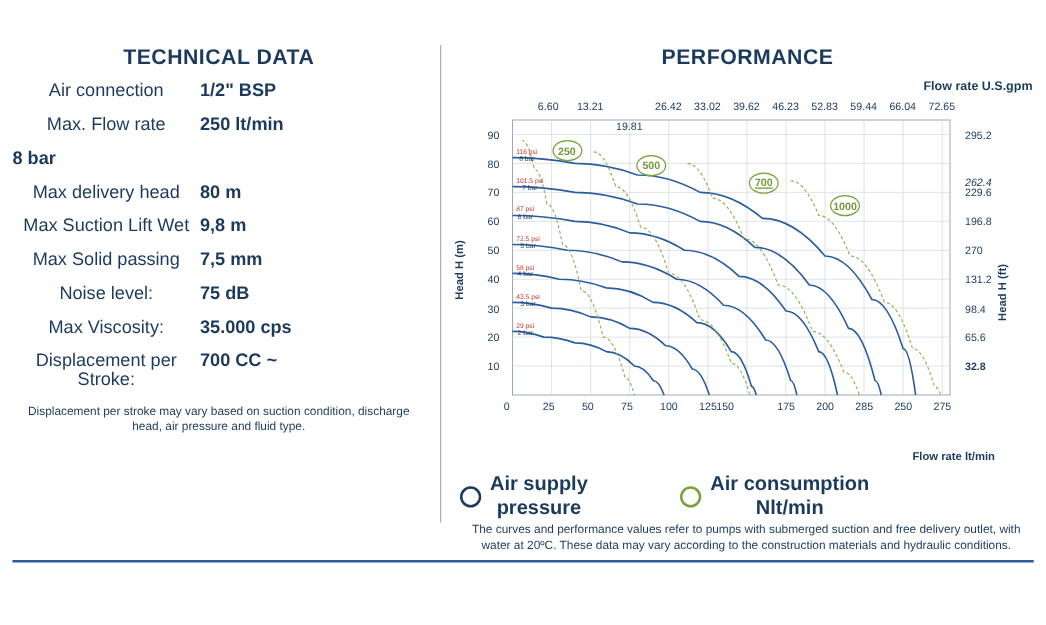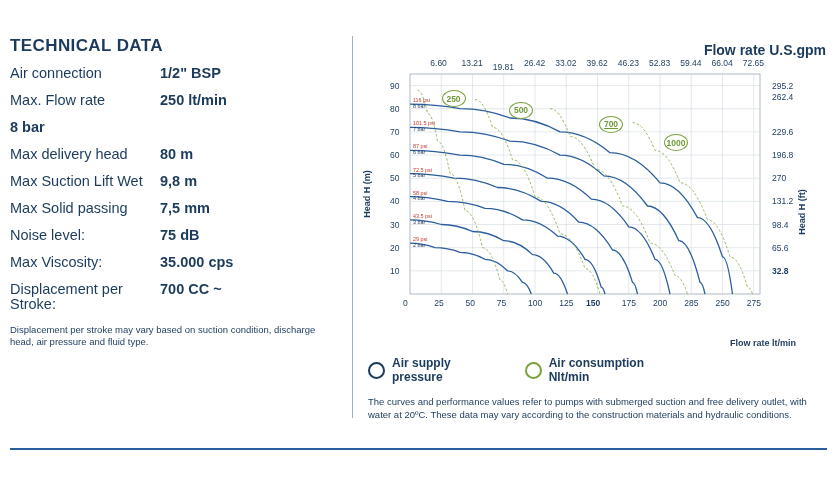--- a/index.html
+++ b/index.html
@@ -3,21 +3,21 @@
 <meta charset="utf-8">
 <style>
   html,body{margin:0;padding:0;}
   body{
     width:837px;height:500px;
     background:#ffffff;
     font-family:"Liberation Sans", sans-serif;
     color:#1b3a5c;
     overflow:hidden;
   }
-  .page{position:relative;width:669px;height:500px;}
+  .page{position:relative;width:669px;height:500px;text-align:center;}
 
   
   .left{position:absolute;left:10px;top:36px;width:330px;}
   .panel-title{
     font-size:17px;font-weight:bold;letter-spacing:.4px;
     color:#1b3a5c;margin-bottom:10px;
   }
   .spec-row{
     display:flex;align-items:baseline;
     font-size:14.5px;line-height:1;
@@ -40,21 +40,21 @@
 
   
   .vdiv{position:absolute;left:352px;top:36px;width:1px;height:382px;background:#9fb3c6;}
   .hdiv{position:absolute;left:10px;top:448px;width:817px;height:2px;background:#2b5d9e;}
 
   
   .right{position:absolute;left:368px;top:36px;width:460px;}
   .chart-wrap{position:relative;width:460px;height:300px;margin-top:8px;}
 
   .top-axis-title{
-    position:absolute;right:2px;top:-2px;font-size:14px;font-weight:bold;color:#1b3a5c;
+    position:absolute;right:2px;top:-2px;font-size:10px;font-weight:bold;color:#1b3a5c;
   }
   .bottom-axis-title{
     position:absolute;right:32px;bottom:-4px;font-size:9px;font-weight:bold;color:#1b3a5c;
   }
   .ylabel-left{
     position:absolute;left:-6px;top:150px;transform:rotate(-90deg) translate(-50%,0);
     transform-origin:left top;font-size:9px;font-weight:bold;color:#1b3a5c;white-space:nowrap;
   }
   .ylabel-right{
     position:absolute;right:-14px;top:168px;transform:rotate(-90deg) translate(-50%,0);
@@ -72,21 +72,21 @@
     width:22px;height:15px;display:flex;align-items:center;justify-content:center;
   }
   .pres-lbl{position:absolute;font-size:5.4px;color:#c0392b;line-height:1.05;white-space:nowrap;}
   .pres-lbl b{display:block;color:#1b3a5c;font-weight:normal;}
 
   
   .legend{position:absolute;left:0;top:312px;display:flex;gap:74px;}
   .legend-item{display:flex;align-items:center;gap:7px;}
   .lg-ring{width:13px;height:13px;border-radius:50%;border:2.5px solid #1b3a5c;}
   .lg-ring.green{border-color:#7aa23c;}
-  .legend-text{font-size:12px;font-weight:bold;line-height:1.2;color:#1b3a5c;}
+  .legend-text{font-size:16px;font-weight:bold;line-height:1.2;color:#1b3a5c;}
 
   .right-note{
     position:absolute;left:0;top:352px;width:458px;
     font-size:9.5px;line-height:1.35;color:#1b3a5c;
   }
 </style>
 </head>
 <body>
 
 <div class="page">
@@ -133,20 +133,21 @@
     </div>
 
 
     <div class="footnote">Displacement per stroke may vary based on suction condition, discharge head, air pressure and fluid type.</div>
   </div>
 
   <div class="vdiv"></div>
   <div class="hdiv"></div>
 
   <div class="right">
+    <div class="panel-title">PERFORMANCE</div>
 
     <div class="chart-wrap">
       <div class="top-axis-title">Flow rate U.S.gpm</div>
       <div class="bottom-axis-title">Flow rate  lt/min</div>
       <div class="ylabel-left">Head H (m)</div>
       <div class="ylabel-right">Head H (ft)</div>
 
       <svg class="plot-svg" width="460" height="300" viewBox="0 0 460 300">
 
         <rect x="42" y="30" width="350" height="220" fill="#ffffff" stroke="#9aa8b5" stroke-width="0.8"></rect>
@@ -183,39 +184,39 @@
             <path d="M 49.5 46.2 Q 54.5 46.2 59.5 69.4 Q 64.5 69.4 69.5 97.2 Q 75.8 97.2 82.0 129.6 Q 89.5 129.6 97.0 166.6 Q 105.8 166.6 114.5 203.7 Q 123.3 203.7 132.0 236.1 Q 135.8 236.1 139.5 250.0" stroke="#8bb04a" stroke-width="0.9" stroke-dasharray="2.5 2" fill="none"></path>
             <path d="M 107.0 55.5 Q 115.8 55.5 124.5 83.3 Q 134.5 83.3 144.5 115.7 Q 155.8 115.7 167.0 152.7 Q 179.5 152.7 192.0 189.8 Q 204.5 189.8 217.0 224.5 Q 224.5 224.5 232.0 250.0" stroke="#8bb04a" stroke-width="0.9" stroke-dasharray="2.5 2" fill="none"></path>
             <path d="M 182.0 64.7 Q 192.0 64.7 202.0 92.5 Q 214.5 92.5 227.0 124.9 Q 240.8 124.9 254.5 162.0 Q 268.3 162.0 282.0 199.1 Q 294.5 199.1 307.0 231.5 Q 313.3 231.5 319.5 250.0" stroke="#8bb04a" stroke-width="0.9" stroke-dasharray="2.5 2" fill="none"></path>
             <path d="M 264.5 78.6 Q 275.8 78.6 287.0 106.4 Q 299.5 106.4 312.0 138.8 Q 325.8 138.8 339.5 175.9 Q 350.8 175.9 362.0 212.9 Q 370.8 212.9 379.5 243.1 Q 382.0 243.1 384.5 250.0" stroke="#8bb04a" stroke-width="0.9" stroke-dasharray="2.5 2" fill="none"></path>
           </g>
       </svg>
 
       <div id="top-ticks">
           <div class="tick ticktop" style="left:62.3px;top:14px;">6.60</div>
           <div class="tick ticktop" style="left:93.5px;top:14px;">13.21</div>
-          <div class="tick ticktop" style="left:124.8px;top:18px;">19.81</div>
+          <div class="tick ticktop" style="left:124.8px;top:30px;">19.81</div>
           <div class="tick ticktop" style="left:156.0px;top:14px;">26.42</div>
           <div class="tick ticktop" style="left:187.3px;top:14px;">33.02</div>
           <div class="tick ticktop" style="left:218.5px;top:14px;">39.62</div>
           <div class="tick ticktop" style="left:249.8px;top:14px;">46.23</div>
           <div class="tick ticktop" style="left:281.0px;top:14px;">52.83</div>
           <div class="tick ticktop" style="left:312.3px;top:14px;">59.44</div>
           <div class="tick ticktop" style="left:343.5px;top:14px;">66.04</div>
           <div class="tick ticktop" style="left:374.8px;top:14px;">72.65</div>
         </div>
 
       <div id="bottom-ticks">
           <div class="tick" style="left:35.0px;top:254px;">0</div>
           <div class="tick" style="left:66.3px;top:254px;">25</div>
           <div class="tick" style="left:97.5px;top:254px;">50</div>
           <div class="tick" style="left:128.8px;top:254px;">75</div>
           <div class="tick" style="left:160.0px;top:254px;">100</div>
           <div class="tick" style="left:191.3px;top:254px;">125</div>
-          <div class="tick" style="left:218px;top:254px;font-weight:bold;">150</div>
+          <div class="tick" style="left:205px;top:254px;">150</div>
           <div class="tick" style="left:253.8px;top:254px;">175</div>
           <div class="tick" style="left:285.0px;top:254px;">200</div>
           <div class="tick" style="left:316.3px;top:254px;">285</div>
           <div class="tick" style="left:347.5px;top:254px;">250</div>
           <div class="tick" style="left:378.8px;top:254px;">275</div>
         </div>
 
       <div id="left-ticks">
           <div class="tick" style="left:22px;top:221.8px;">10</div>
           <div class="tick" style="left:22px;top:198.7px;">20</div>
@@ -229,21 +230,21 @@
         </div>
 
       <div id="right-ticks">
           <div class="tick" style="left:404px;top:221.8px;font-weight:bold;">32.8</div>
           <div class="tick" style="left:404px;top:198.7px;">65.6</div>
           <div class="tick" style="left:404px;top:175.5px;">98.4</div>
           <div class="tick" style="left:404px;top:152.4px;">131.2</div>
           <div class="tick" style="left:404px;top:129.2px;">270</div>
           <div class="tick" style="left:404px;top:106.1px;">196.8</div>
           <div class="tick" style="left:404px;top:82.9px;">229.6</div>
-          <div class="tick" style="left:404px;top:48px;">262.4</div>
+          <div class="tick" style="left:404px;top:75px;font-style:italic;">262.4</div>
           <div class="tick" style="left:404px;top:36.6px;">295.2</div>
         </div>
 
       <div id="pressure-labels">
           <div class="pres-lbl" style="left:45px;top:54.1px;">116 psi<b>8 bar</b></div>
           <div class="pres-lbl" style="left:45px;top:77.3px;">101.5 psi<b>7 bar</b></div>
           <div class="pres-lbl" style="left:45px;top:100.4px;">87 psi<b>6 bar</b></div>
           <div class="pres-lbl" style="left:45px;top:123.6px;">72.5 psi<b>5 bar</b></div>
           <div class="pres-lbl" style="left:45px;top:146.7px;">58 psi<b>4 bar</b></div>
           <div class="pres-lbl" style="left:45px;top:169.9px;">43.5 psi<b>3 bar</b></div>

